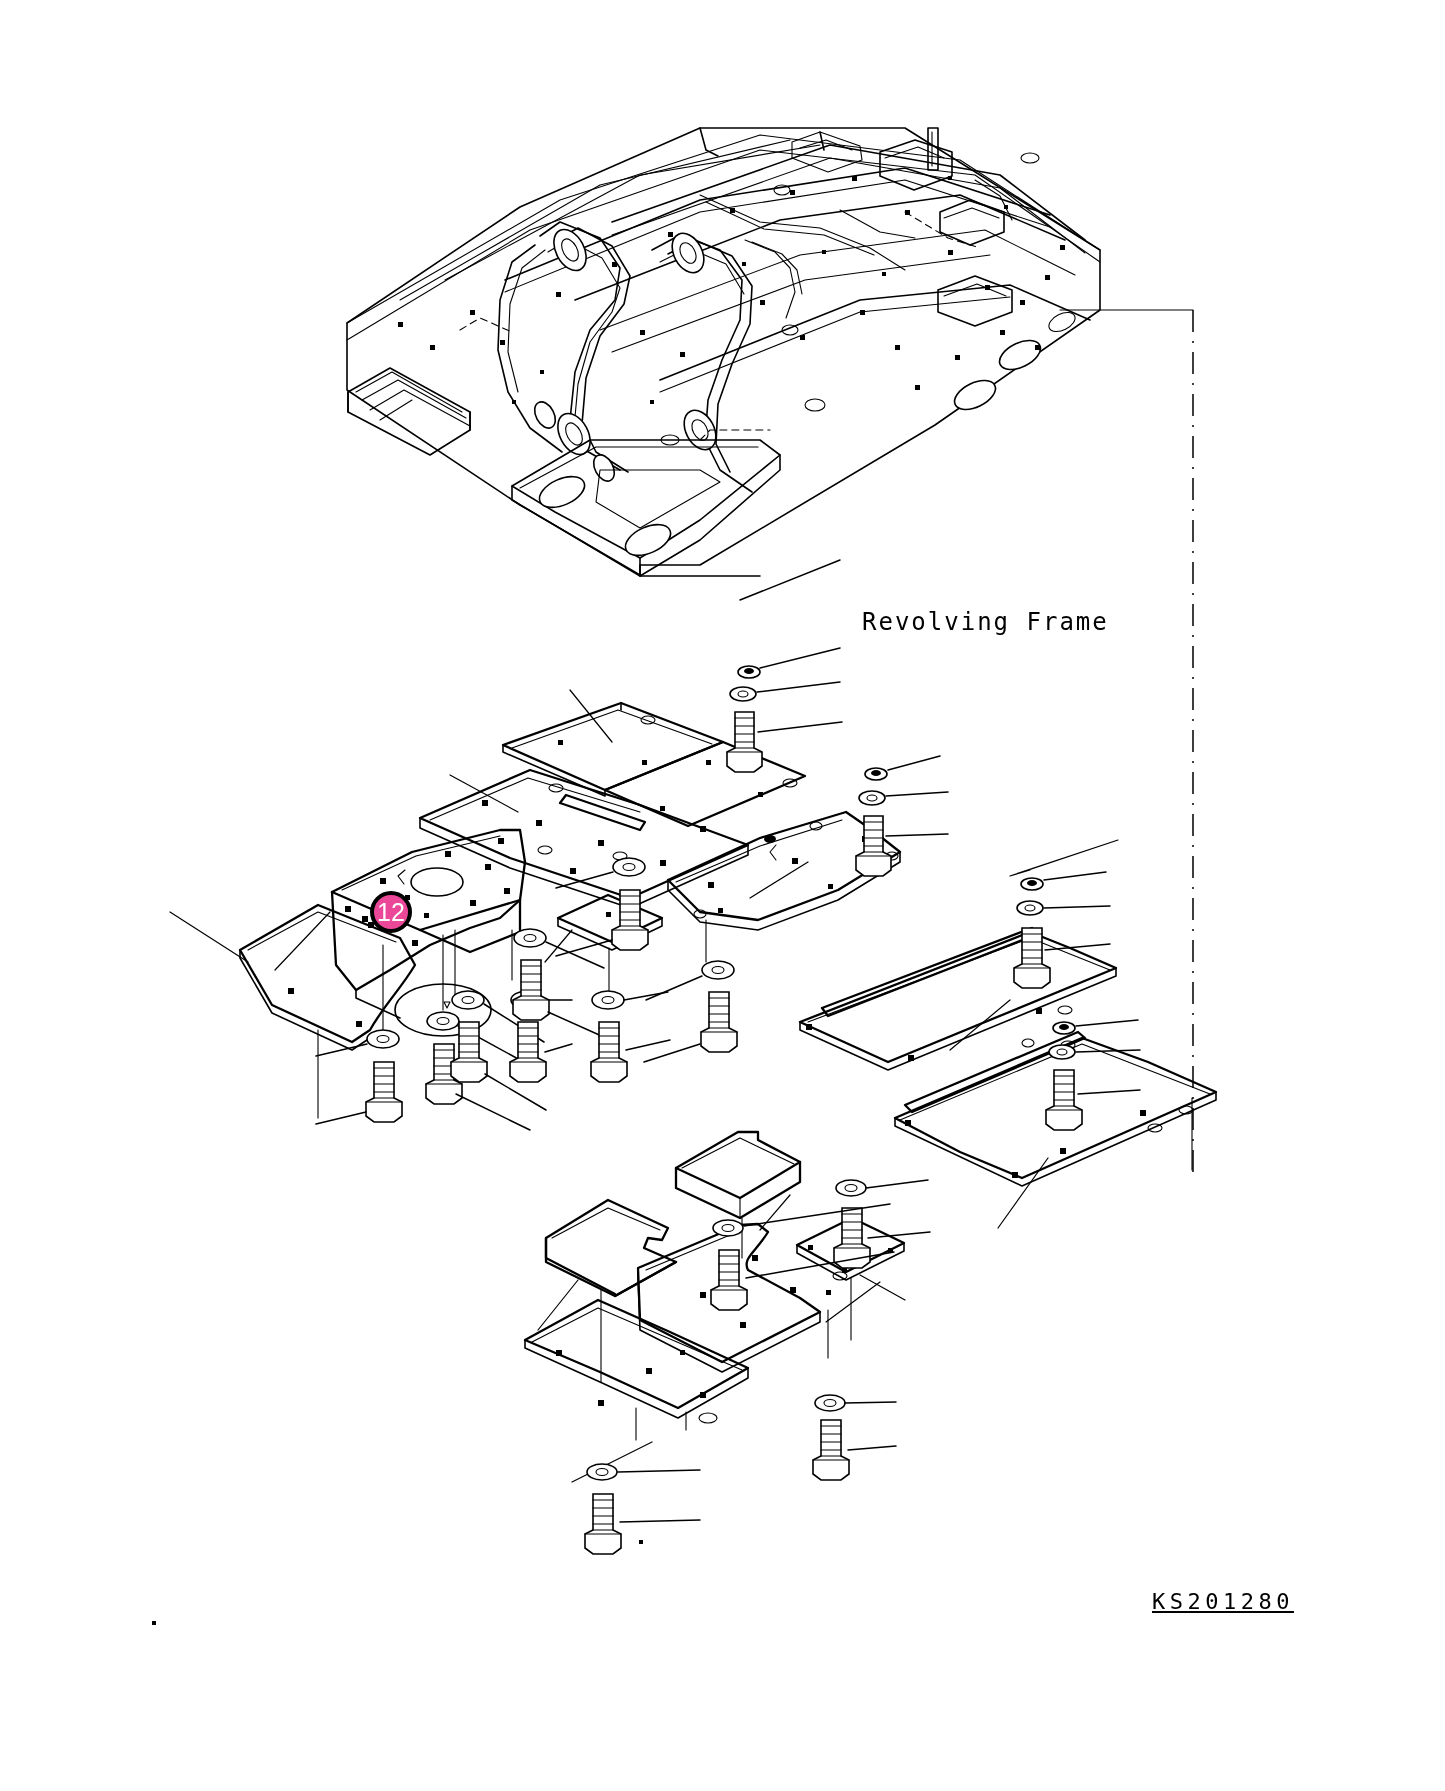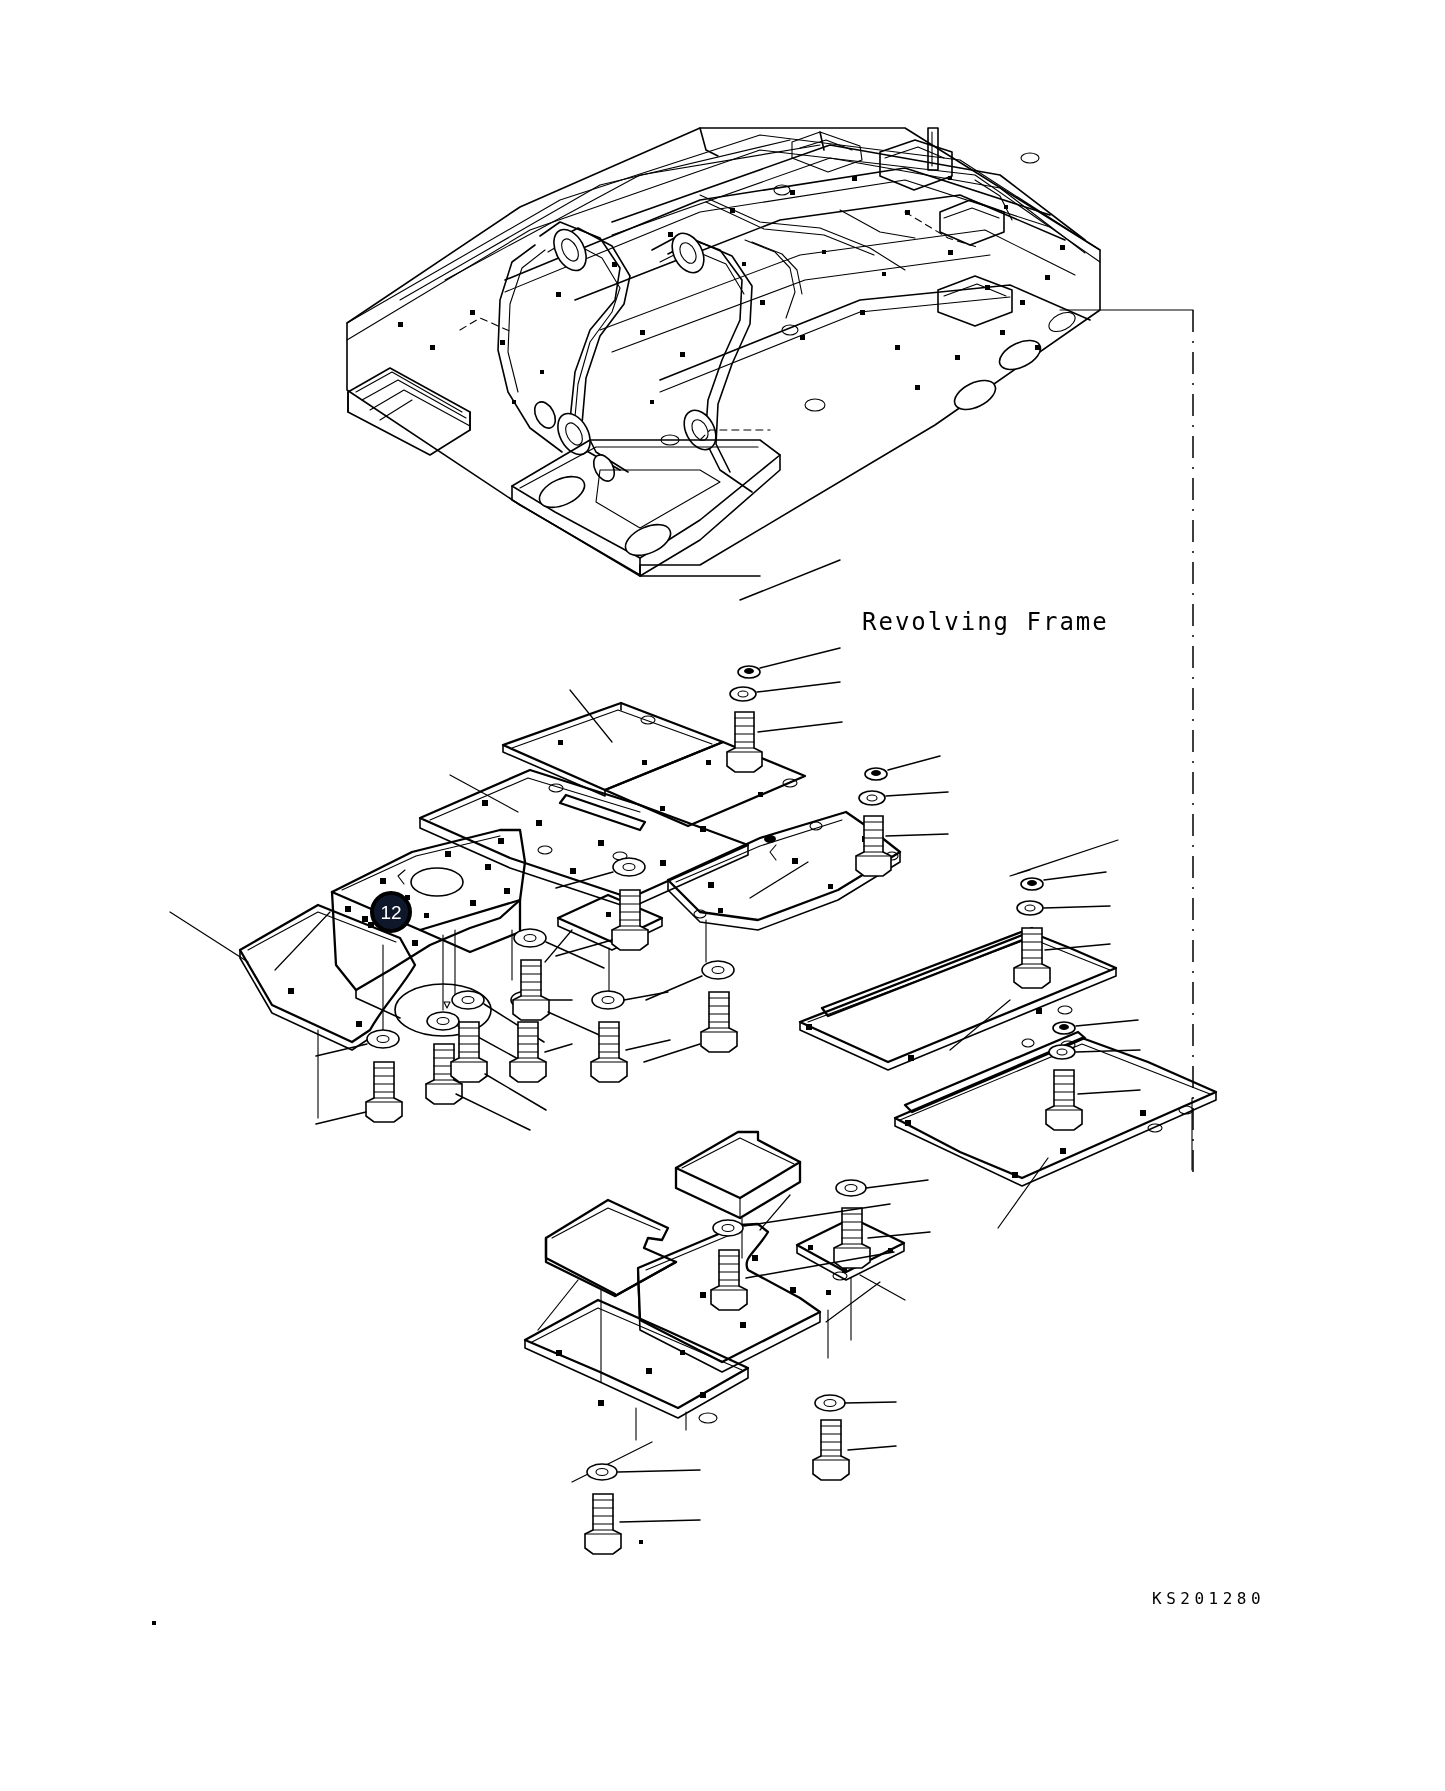--- a/index.html
+++ b/index.html
@@ -8,26 +8,26 @@
     width:1445px;height:1791px;position:relative;overflow:hidden;
     font-family:"DejaVu Sans Mono","Liberation Mono",monospace;
     background:#fff;
   }
   #sheet{position:absolute;inset:0;width:1445px;height:1791px;}
   .label{
     position:absolute;color:#000000;white-space:nowrap;
     font-family:"DejaVu Sans Mono","Liberation Mono",monospace;
   }
   #frame-label{left:862px;top:608px;font-size:24px;letter-spacing:2.0px;}
-  #drawing-no{left:1152px;top:1589px;font-size:16px;letter-spacing:4.5px;}
+  #drawing-no{left:1152px;top:1589px;font-size:22px;letter-spacing:4.5px;text-decoration:underline;}
   #callout-12{
     position:absolute;left:370px;top:891px;width:42px;height:42px;
-    border-radius:50%;background:#0f172a;border:4px solid #000;
+    border-radius:50%;background:#ec4899;border:4px solid #000;
     box-sizing:border-box;display:flex;align-items:center;justify-content:center;
-    color:#fff;font-size:19px;font-family:"Liberation Sans",sans-serif;
+    color:#fff;font-size:25px;font-family:"Liberation Sans",sans-serif;
     line-height:1;
   }
 </style>
 </head>
 <body>
 
 <svg id="sheet" viewBox="0 0 1445 1791" xmlns="http://www.w3.org/2000/svg">
   <defs>
     <style>
       .ln{fill:none;stroke:#000;stroke-width:1.6;stroke-linecap:round;stroke-linejoin:round;}

